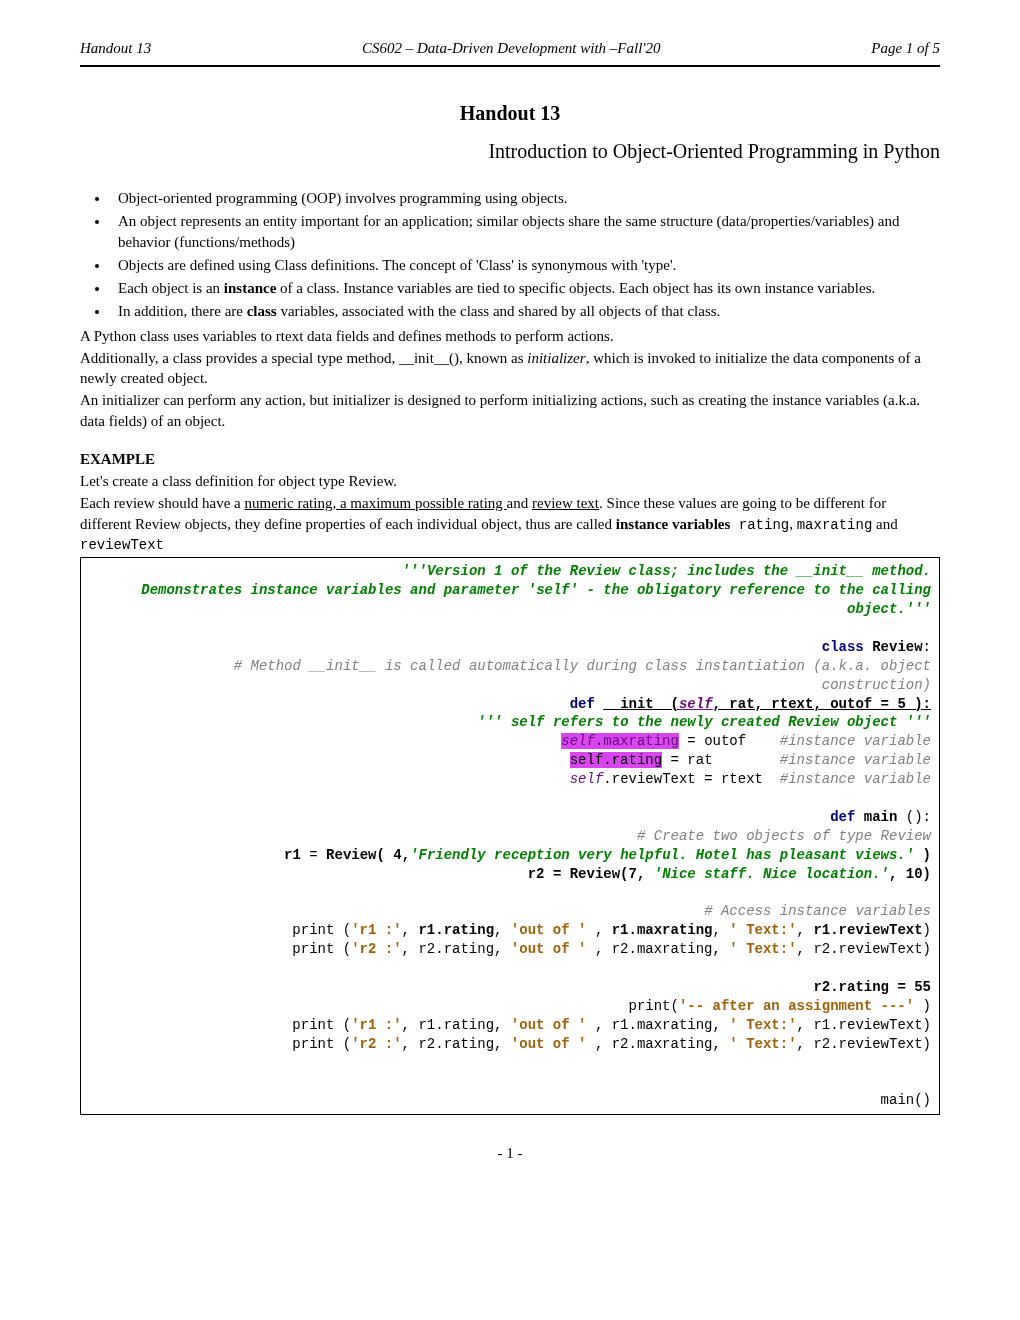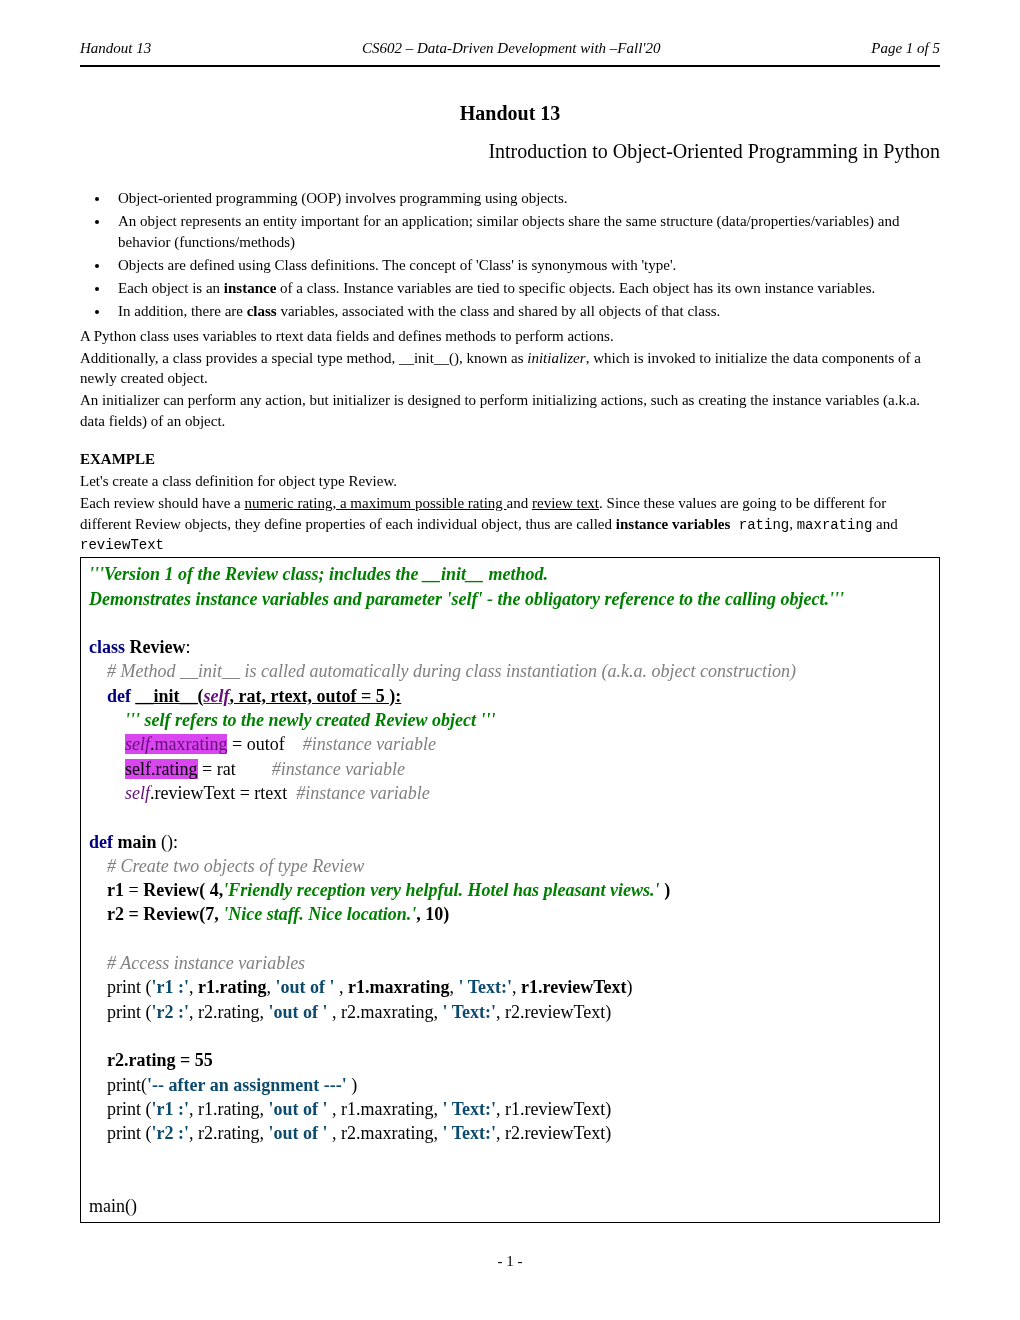--- a/index.html
+++ b/index.html
@@ -61,36 +61,37 @@
     .italic {
       font-style: italic;
     }
     .mono {
       font-family: Consolas, 'Courier New', monospace;
       font-size: 14px;
     }
     .code-box {
       border: 1px solid black;
       padding: 4px 8px;
-      font-family: Liberation Serif, serif;
-      font-size: 18px;
+      font-family: Liberation Mono, monospace;
+      font-size: 14px;
       line-height: 1.35;
       margin-top: 2px;
+      text-align: right;
     }
     .code-box .kw {
       color: #000080;
       font-weight: bold;
     }
     .code-box .str {
       color: #008000;
       font-style: italic;
       font-weight: bold;
     }
     .code-box .strp {
-      color: #0c4a6e;
+      color: #a16207;
       font-weight: bold;
     }
     .code-box .comment {
       color: #808080;
       font-style: italic;
     }
     .code-box .self {
       color: #660E7A;
       font-style: italic;
     }

